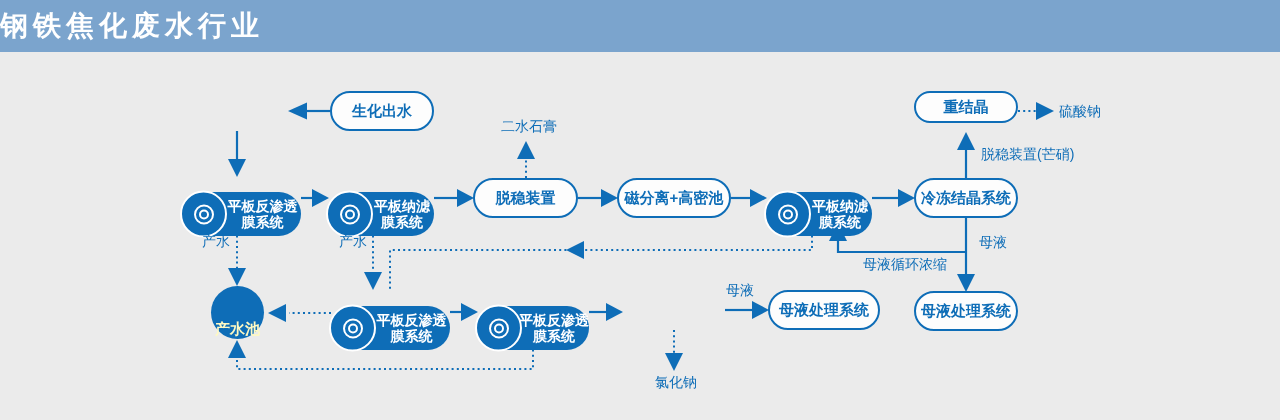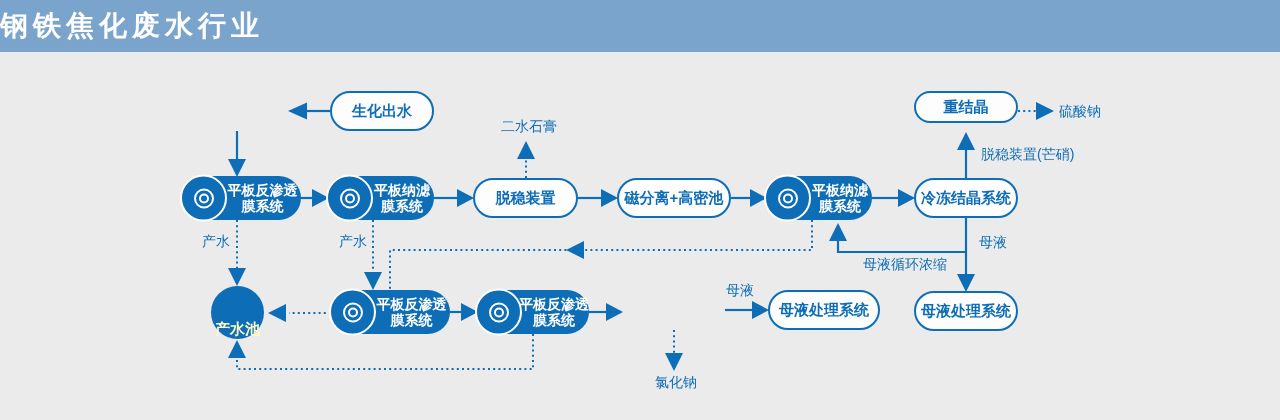--- a/index.html
+++ b/index.html
@@ -13,21 +13,21 @@
   .banner{position:absolute;left:0;top:0;width:1280px;height:52px;background:var(--banner);
           display:flex;align-items:center;justify-content:flex-start;}
   .banner h1{margin:0;color:#fff;font-size:28px;font-weight:bold;letter-spacing:5px;}
   .wires{position:absolute;left:0;top:0;width:1280px;height:420px;}
   .wires line,.wires polyline{stroke:var(--blue);stroke-width:2.2;fill:none;}
   .wires polygon{fill:var(--blue);stroke:none;}
   .wires .dot{stroke-width:2;stroke-dasharray:2 3.2;}
   .pill{position:absolute;box-sizing:border-box;border-radius:24px;display:flex;align-items:center;
         justify-content:center;font-weight:bold;white-space:nowrap;}
   .pill.white{background:#FDFDFD;border:2.5px solid var(--blue);color:var(--blue);font-size:15px;}
-  .pill.blue{background:var(--blue);color:#fff;font-size:14px;padding-left:42px;}
+  .pill.blue{background:var(--blue);color:#fff;font-size:14px;padding-left:42px;margin-top:16px;}
   .pill.blue .txt{flex:1;text-align:center;line-height:1.15;}
   .micon{position:absolute;left:-2px;top:50%;transform:translateY(-50%);width:47px;height:47px;
          border-radius:50%;background:var(--blue);border:2.5px solid #fff;box-sizing:border-box;
          display:flex;align-items:center;justify-content:center;}
   .micon .r1{width:20px;height:20px;border:2px solid #fff;border-radius:50%;box-sizing:border-box;
              display:flex;align-items:center;justify-content:center;}
   .micon .r2{width:10px;height:10px;border:2.5px solid #fff;border-radius:50%;box-sizing:border-box;}
   .pool{position:absolute;border-radius:50%;background:var(--blue);color:#fef9c3;font-weight:bold;
         font-size:15px;display:flex;align-items:flex-end;justify-content:center;}
   .lbl{position:absolute;color:var(--blue);font-weight:normal;font-size:14px;white-space:nowrap;}

